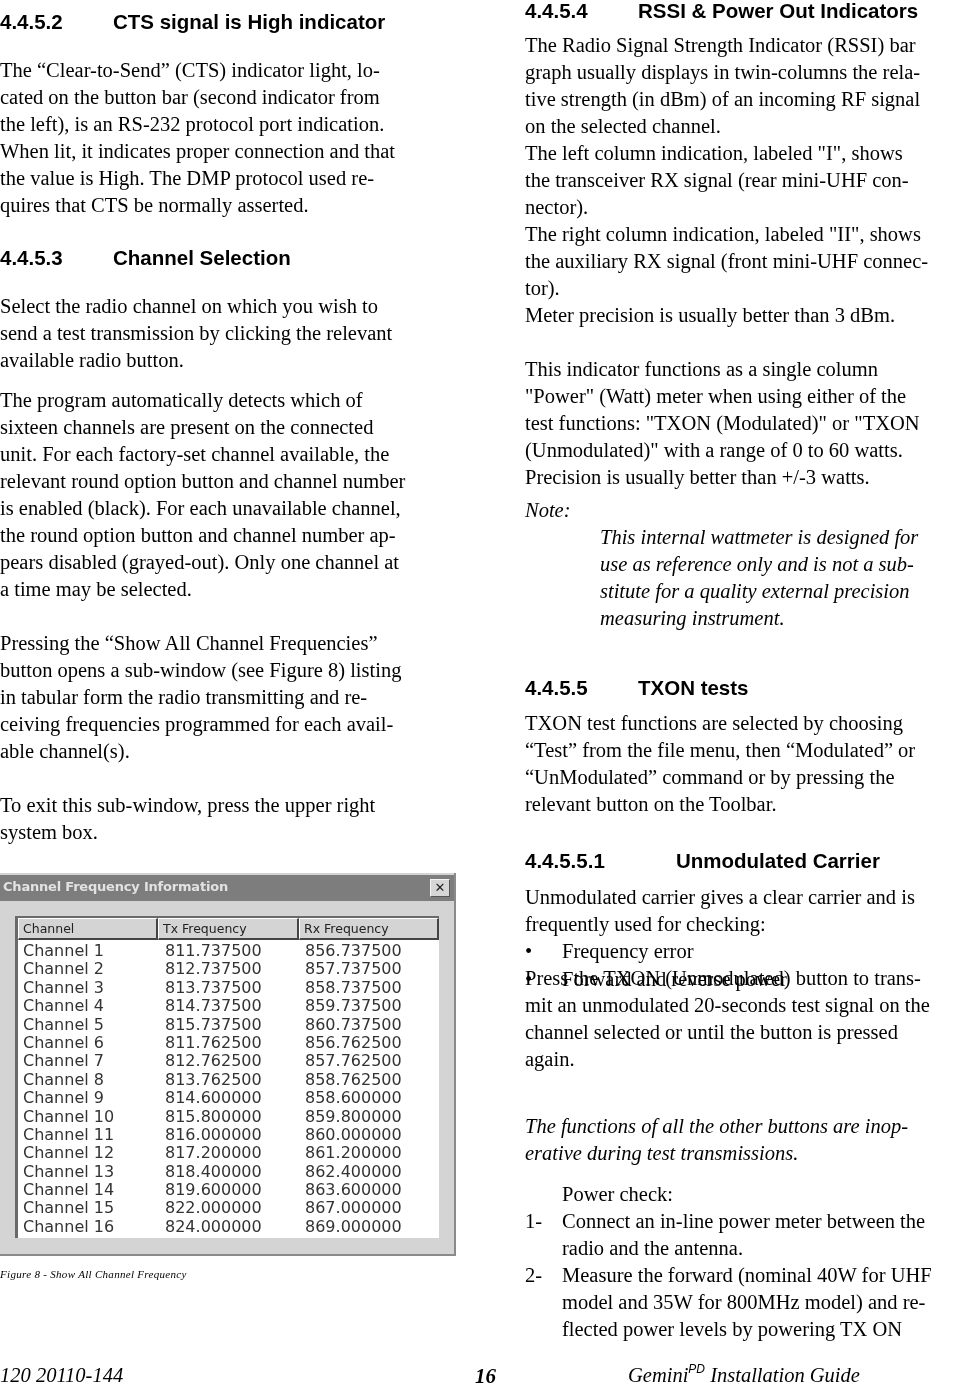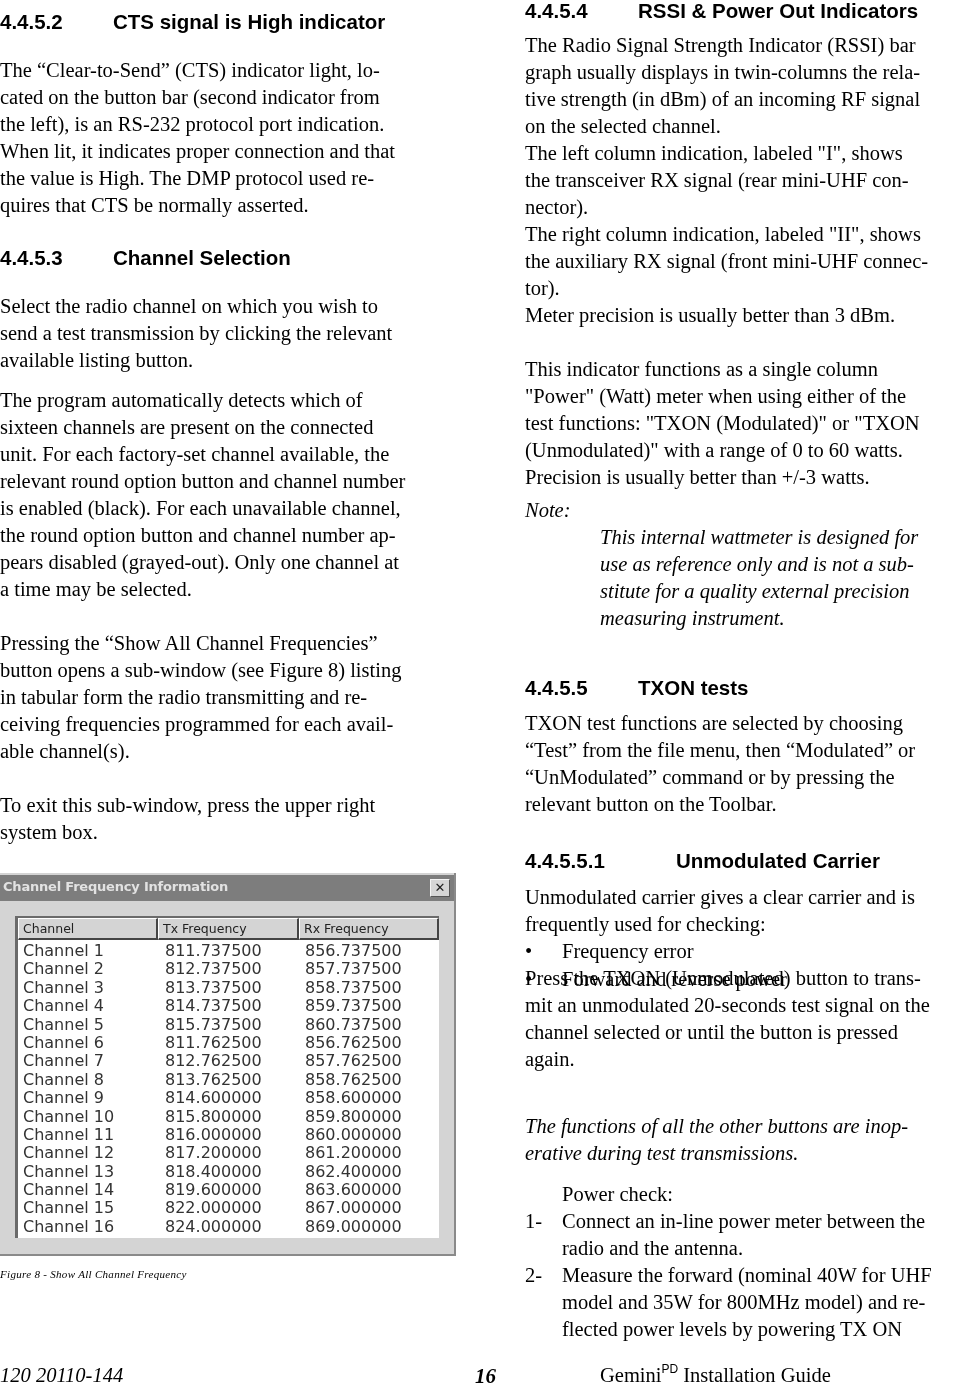--- a/index.html
+++ b/index.html
@@ -30,21 +30,21 @@
   .lv-rows { position: absolute; left: 0; top: 24px; width: 421px; }
   .lv-row { position: relative; height: 18.4px; font-family: "DejaVu Sans", sans-serif; font-size: 16px; line-height: 18px; color: #333; white-space: nowrap; }
   .lv-row span { position: absolute; top: 0; }
   .lv-row .c1 { left: 5px; }
   .lv-row .c2 { left: 147px; }
   .lv-row .c3 { left: 287px; }
 
   .caption { position: absolute; left: 0; top: 1268px; font-family: "Liberation Serif", serif; font-style: italic; font-size: 11px; letter-spacing: 0.3px; white-space: nowrap; }
   .footer-left { position: absolute; left: 0; top: 1364px; font-family: "Liberation Serif", serif; font-style: italic; font-size: 20.5px; white-space: nowrap; }
   .footer-page { position: absolute; left: 475px; top: 1364px; font-family: "Liberation Serif", serif; font-style: italic; font-weight: bold; font-size: 21px; white-space: nowrap; }
-  .footer-right { position: absolute; left: 600px; top: 1364px; font-family: "Liberation Serif", serif; font-size: 20.5px; white-space: nowrap; }
+  .footer-right { position: absolute; left: 628px; top: 1364px; font-family: "Liberation Serif", serif; font-style: italic; font-size: 20.5px; white-space: nowrap; }
   .footer-right sup { font-family: "Liberation Sans", sans-serif; font-size: 12px; vertical-align: top; position: relative; top: -2px; }
 </style>
 </head>
 <body>
 
 <div class="col col-left">
 
   <div class="h" style="top:9px;left:0;">
     <span class="num" style="width:113px;">4.4.5.2</span><span>CTS signal is High indicator</span>
   </div>
@@ -56,21 +56,21 @@
     <span class="line">the value is High. The DMP protocol used re-</span>
     <span class="line">quires that CTS be normally asserted.</span>
   </div>
 
   <div class="h" style="top:245px;left:0;">
     <span class="num" style="width:113px;">4.4.5.3</span><span>Channel Selection</span>
   </div>
   <div class="p" style="top:293px;">
     <span class="line">Select the radio channel on which you wish to</span>
     <span class="line">send a test transmission by clicking the relevant</span>
-    <span class="line">available listing button.</span>
+    <span class="line">available radio button.</span>
   </div>
   <div class="p" style="top:387px;">
     <span class="line">The program automatically detects which of</span>
     <span class="line">sixteen channels are present on the connected</span>
     <span class="line">unit. For each factory-set channel available, the</span>
     <span class="line">relevant round option button and channel number</span>
     <span class="line">is enabled (black). For each unavailable channel,</span>
     <span class="line">the round option button and channel number ap-</span>
     <span class="line">pears disabled (grayed-out). Only one channel at</span>
     <span class="line">a time may be selected.</span>

